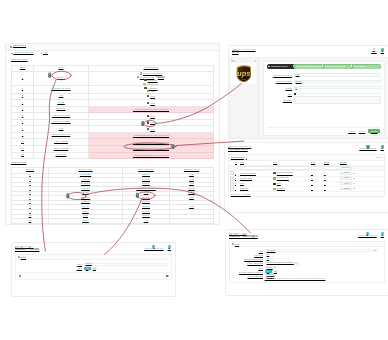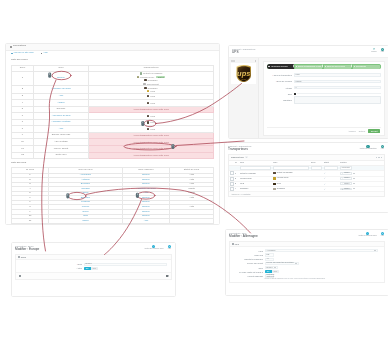--- a/index.html
+++ b/index.html
@@ -1,18 +1,18 @@
 <!DOCTYPE html>
 <html><head>
 <meta charset="utf-8">
 <style>
   html,body{margin:0;padding:0;}
   body{width:388px;height:340px;background:#ffffff;
        font-family:"Liberation Sans",sans-serif;position:relative;overflow:hidden;}
-  .win{position:absolute;background:#fff;box-shadow:0 0 1.3px rgba(0,0,0,.32);}
+  .win{position:absolute;background:#fff;box-shadow:0 0 1.3px rgba(0,0,0,.32);text-decoration:underline;}
   .t{font-size:2.4px;line-height:1.15;color:#6f6f6f;white-space:nowrap;}
   .lnk{color:#4b9fc9;}
 
   
   #main{left:6px;top:44px;width:213px;height:180px;}
   #main .bar{height:5.5px;background:#fafafa;border-bottom:1px solid #ededed;
              display:flex;align-items:center;gap:1.2px;padding:0 3.5px;}
   .toolrow{display:flex;gap:7px;padding:0 5px;align-items:center;height:6px;}
   .lblrow{padding:0 5px;height:8px;display:flex;align-items:center;}
 

